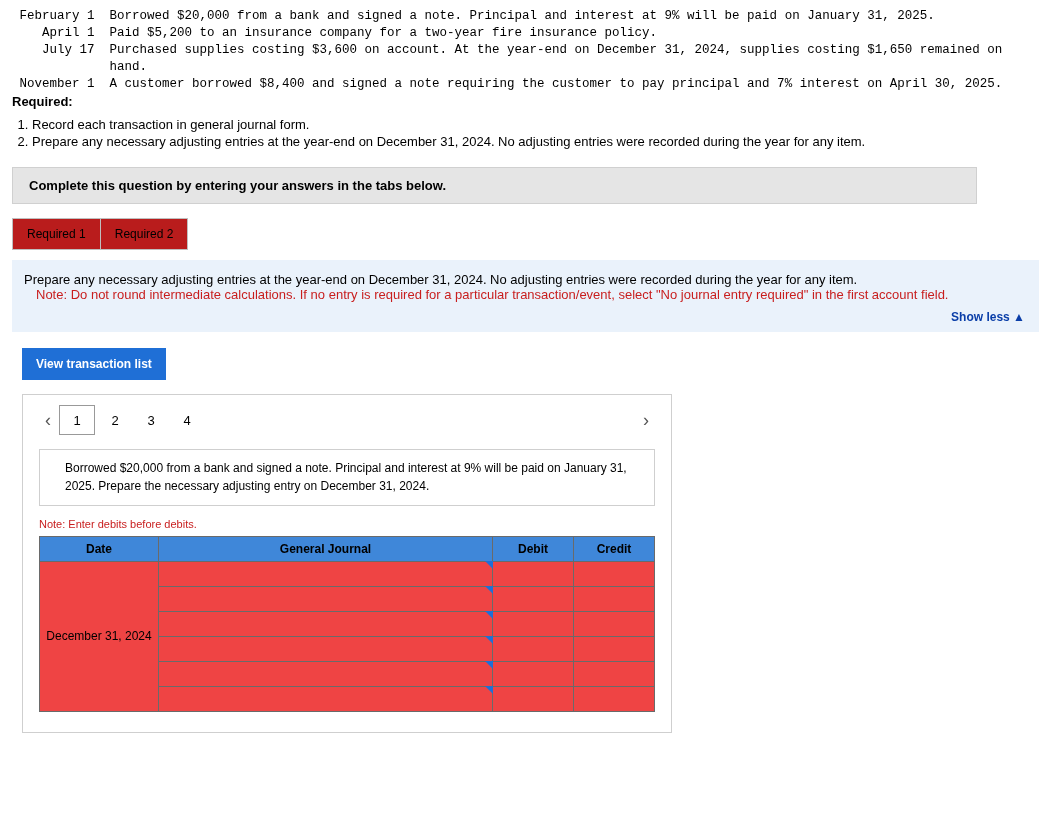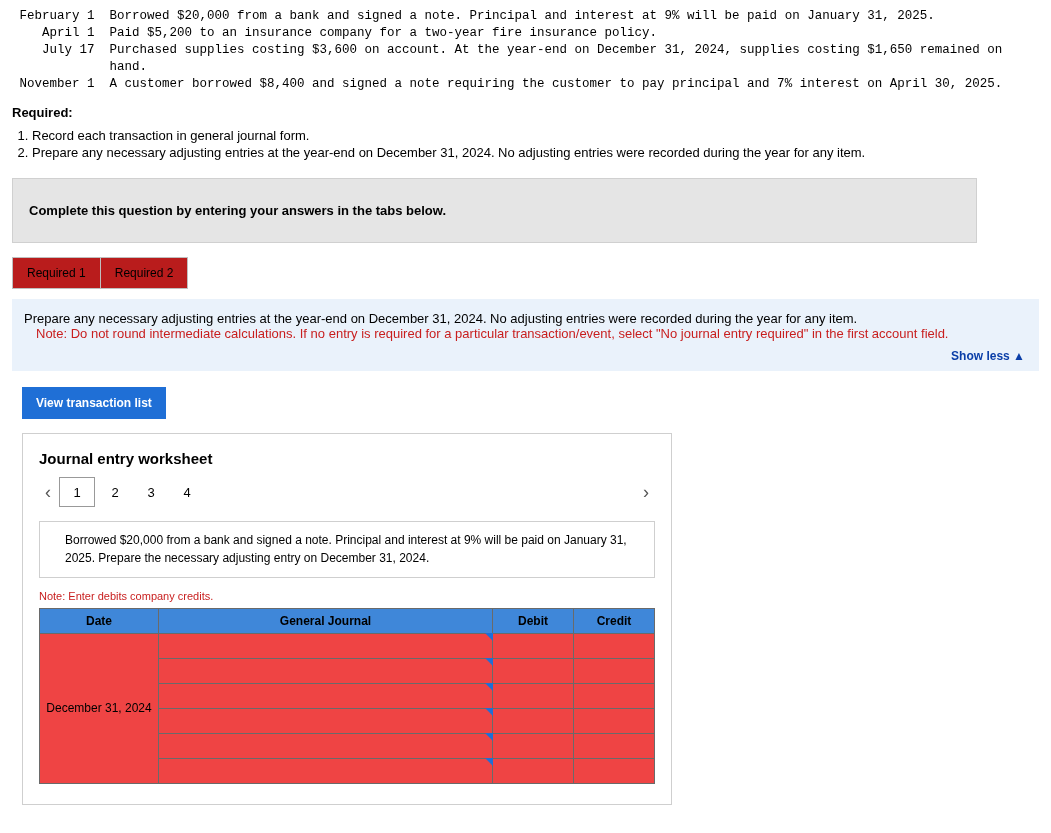--- a/index.html
+++ b/index.html
@@ -13,35 +13,35 @@
   }
   .mono {
     font-family: "Courier New", Courier, monospace;
     font-size: 12.5px;
     line-height: 1.35;
     white-space: pre;
   }
   .required-heading {
     font-weight: bold;
     font-size: 13px;
-    margin-top: 13px;
+    margin-top: 2px;
     margin-bottom: 8px;
   }
   ol.req-list {
     margin: 0 0 18px 4px;
     padding-left: 16px;
   }
   ol.req-list li {
     margin-bottom: 2px;
     font-size: 13px;
   }
   .gray-bar {
     background: #e5e5e5;
     border: 1px solid #d0d0d0;
-    padding: 24px 16px;
+    padding: 10px 16px;
     font-weight: bold;
     font-size: 13px;
     width: 94%;
     box-sizing: border-box;
     margin-bottom: 14px;
   }
   .tabs {
     display: flex;
     margin-bottom: 0;
   }
@@ -209,36 +209,35 @@
   <div style="height:22px;"></div>
   <span class="show-less">
     <span>Show less</span>
     <span> ▲</span>
   </span>
 </div>
 
 <button class="btn-blue">View transaction list</button>
 
 <div class="worksheet">
-  <h3>Journal entry worksheet</h3>
 
   <div class="pager">
     <div class="pager-left">
       <span class="chev">‹</span>
       <span class="page-box">1</span>
       <span class="page-num">2</span>
       <span class="page-num">3</span>
       <span class="page-num">4</span>
     </div>
     <span class="chev">›</span>
   </div>
 
   <div class="desc">Borrowed $20,000 from a bank and signed a note. Principal and interest at 9% will be paid on January 31, 2025. Prepare the necessary adjusting entry on December 31, 2024.</div>
 
-  <div class="note-red">Note: Enter debits company credits.</div>
+  <div class="note-red">Note: Enter debits before debits.</div>
 
   <table class="je">
     <thead>
       <tr>
         <th class="col-date">Date</th>
         <th class="col-gj">General Journal</th>
         <th class="col-amt">Debit</th>
         <th class="col-amt">Credit</th>
       </tr>
     </thead>

